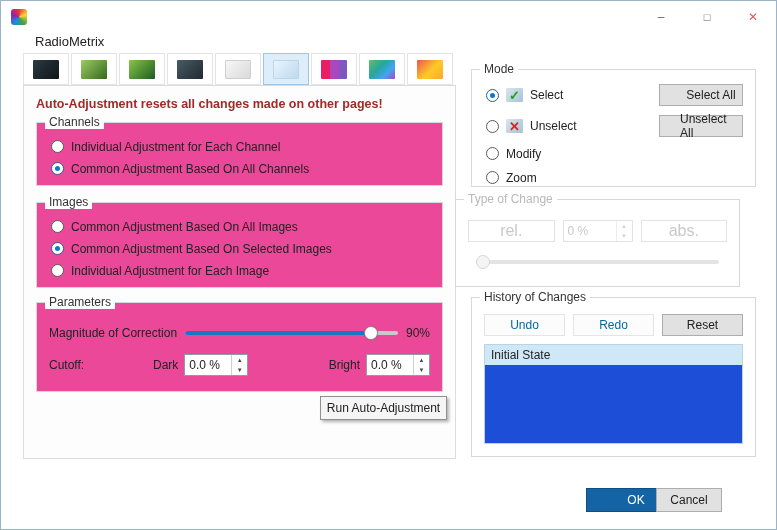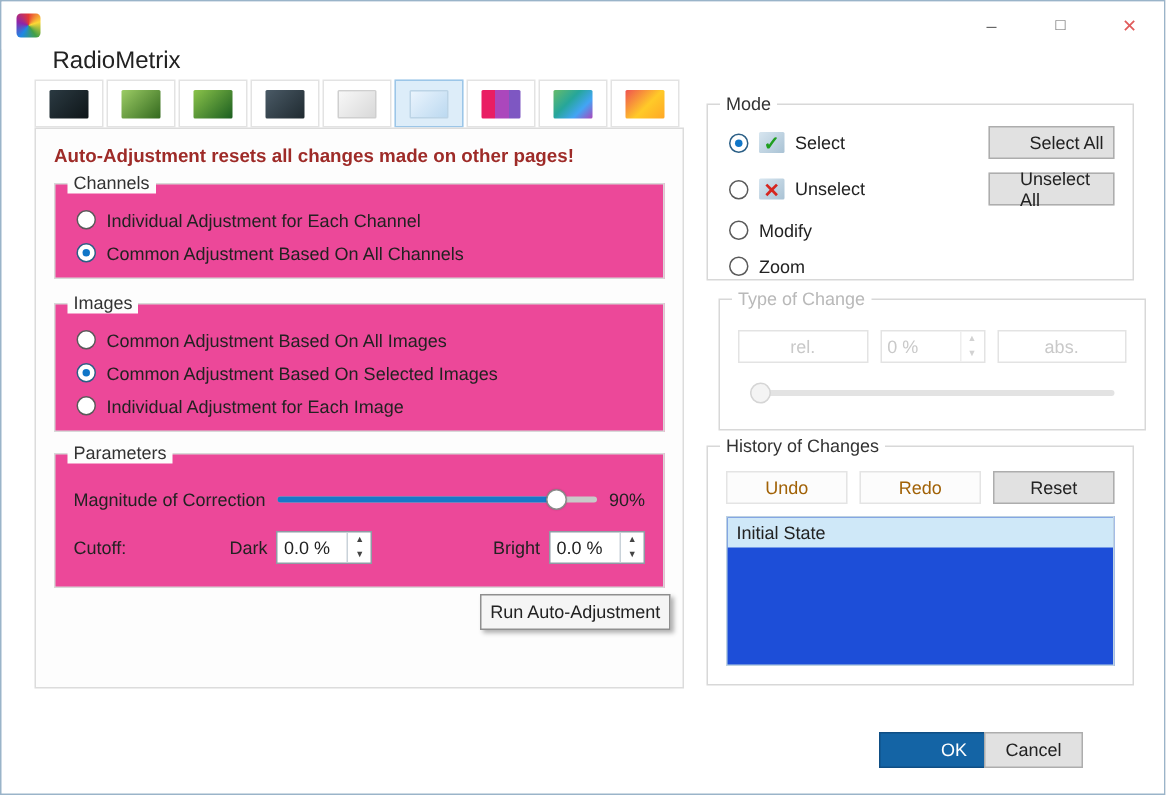--- a/index.html
+++ b/index.html
@@ -7,21 +7,21 @@
   body { font-family: "Liberation Sans", sans-serif; font-size: 12px; color:#222; }
 
   .dialog { position: relative; width: 777px; height: 530px; background:#fff;
             border: 1px solid #9ab4c9; overflow: hidden; }
 
   
   .titlebar { position:absolute; top:0; left:0; right:0; height:32px; background:#fff;
               display:flex; align-items:center; }
   .app-icon { width:16px; height:16px; margin-left:10px; border-radius:3px;
               background: conic-gradient(#e53935,#fdd835,#43a047,#1e88e5,#8e24aa,#e53935); }
-  .win-title { margin-left:8px; font-size:16px; color:#222;margin-top:48px; }
+  .win-title { margin-left:8px; font-size:13px; color:#222;margin-top:48px; }
   .win-controls { margin-left:auto; display:flex; height:32px; }
   .win-btn { width:46px; height:32px; display:flex; align-items:center; justify-content:center;
              font-size:12px; color:#666; cursor:default; }
   .win-btn.max { font-size:11px; }
   .win-btn.close { color:#e05c5c; font-size:12px; }
 
   
   .tabs { position:absolute; left:22px; top:52px; display:flex; gap:2px; }
   .tab { width:46px; height:32px; background:#fff; border:1px solid #e3e3e3;
          display:flex; align-items:center; justify-content:center; }
@@ -80,38 +80,38 @@
   .spin-dn::before { content:"▼"; }
   .spin.disabled { border-color:#e3e3e3; }
   .spin.disabled .spin-val { color:#c9c9c9; }
   .spin.disabled .spin-btns { border-left-color:#eee; }
   .spin.disabled .spin-up::before, .spin.disabled .spin-dn::before { color:#d2d2d2; }
 
   
   .btn { display:flex; align-items:center; justify-content:center; font-size:12px;
          background:#e1e1e1; border:1px solid #adadad; color:#222; cursor:default; }
   .btn.primary { background:#1464a5; border-color:#0f4e84; color:#fff; }
-  .btn.flat-disabled { background:#fcfcfc; border-color:#e4e4e4; color:#a16207; }
+  .btn.flat-disabled { background:#fcfcfc; border-color:#e4e4e4; color:#0369a1; }
   .run-btn { position:absolute; left:296px; top:310px; width:127px; height:24px;
              background:#f5f5f5; border:1px solid #8f8f8f; box-shadow:2px 2px 3px rgba(0,0,0,.30); }
 
   
   .mode-col { padding:14px 12px 0 14px; display:flex; flex-direction:column; gap:9px; }
   .mode-row { display:flex; align-items:center; gap:7px; height:22px; }
   .mode-ic { width:17px; height:14px; border-radius:1px; display:flex; align-items:center;
              justify-content:center; font-size:13px; font-weight:bold;
              background:linear-gradient(135deg,#d8e6f0,#a9c2d4); flex:0 0 auto; }
   .mode-ic.check { color:#1f9e1f; }
   .mode-ic.cross { color:#d6261f; }
   .side-btn { width:84px; height:22px; margin-left:auto;padding-left:20px; }
 
   
   .toc-row { display:flex; gap:8px; padding:0 12px; margin-top:20px; }
   .dis-box { flex:1; height:22px; border:1px solid #e3e3e3; background:#fff; color:#c9c9c9;
-             display:flex; align-items:center; justify-content:center; font-size:12px; }
+             display:flex; align-items:center; justify-content:center; font-size:16px; }
   .toc-slider-row { padding:0 12px; margin-top:12px; }
 
   
   .hist-btn-row { display:flex; gap:8px; padding:0 12px; margin-top:16px; }
   .hist-btn { flex:1; height:22px; }
   .hist-list { position:absolute; left:12px; right:12px; top:46px; bottom:12px;
                border:1px solid #bdd2e2; background:#1d4ed8; overflow:hidden; }
   .hist-item { height:20px; display:flex; align-items:center; padding:0 6px; font-size:12px;
                background:#cfe8f8; color:#222; }
 
@@ -253,21 +253,21 @@
         <span class="radio"></span>
         <span class="radio-label">Modify</span>
       </div>
       <div class="mode-row" style="height:15px;">
         <span class="radio"></span>
         <span class="radio-label">Zoom</span>
       </div>
     </div>
   </div>
 
-  <div class="group on-white" style="left:478px; top:198px; width:285px; height:88px; background:#fff;">
+  <div class="group on-white" style="left:454px; top:198px; width:285px; height:88px; background:#fff;">
     <span class="gtitle disabled">Type of Change</span>
     <div class="toc-row">
       <div class="dis-box">rel.</div>
       <div class="spin disabled" style="flex:0 0 70px;">
         <span class="spin-val" style="flex:1;">0 %</span>
         <span class="spin-btns">
             <span class="spin-up"></span>
             <span class="spin-dn"></span>
           </span>
       </div>

